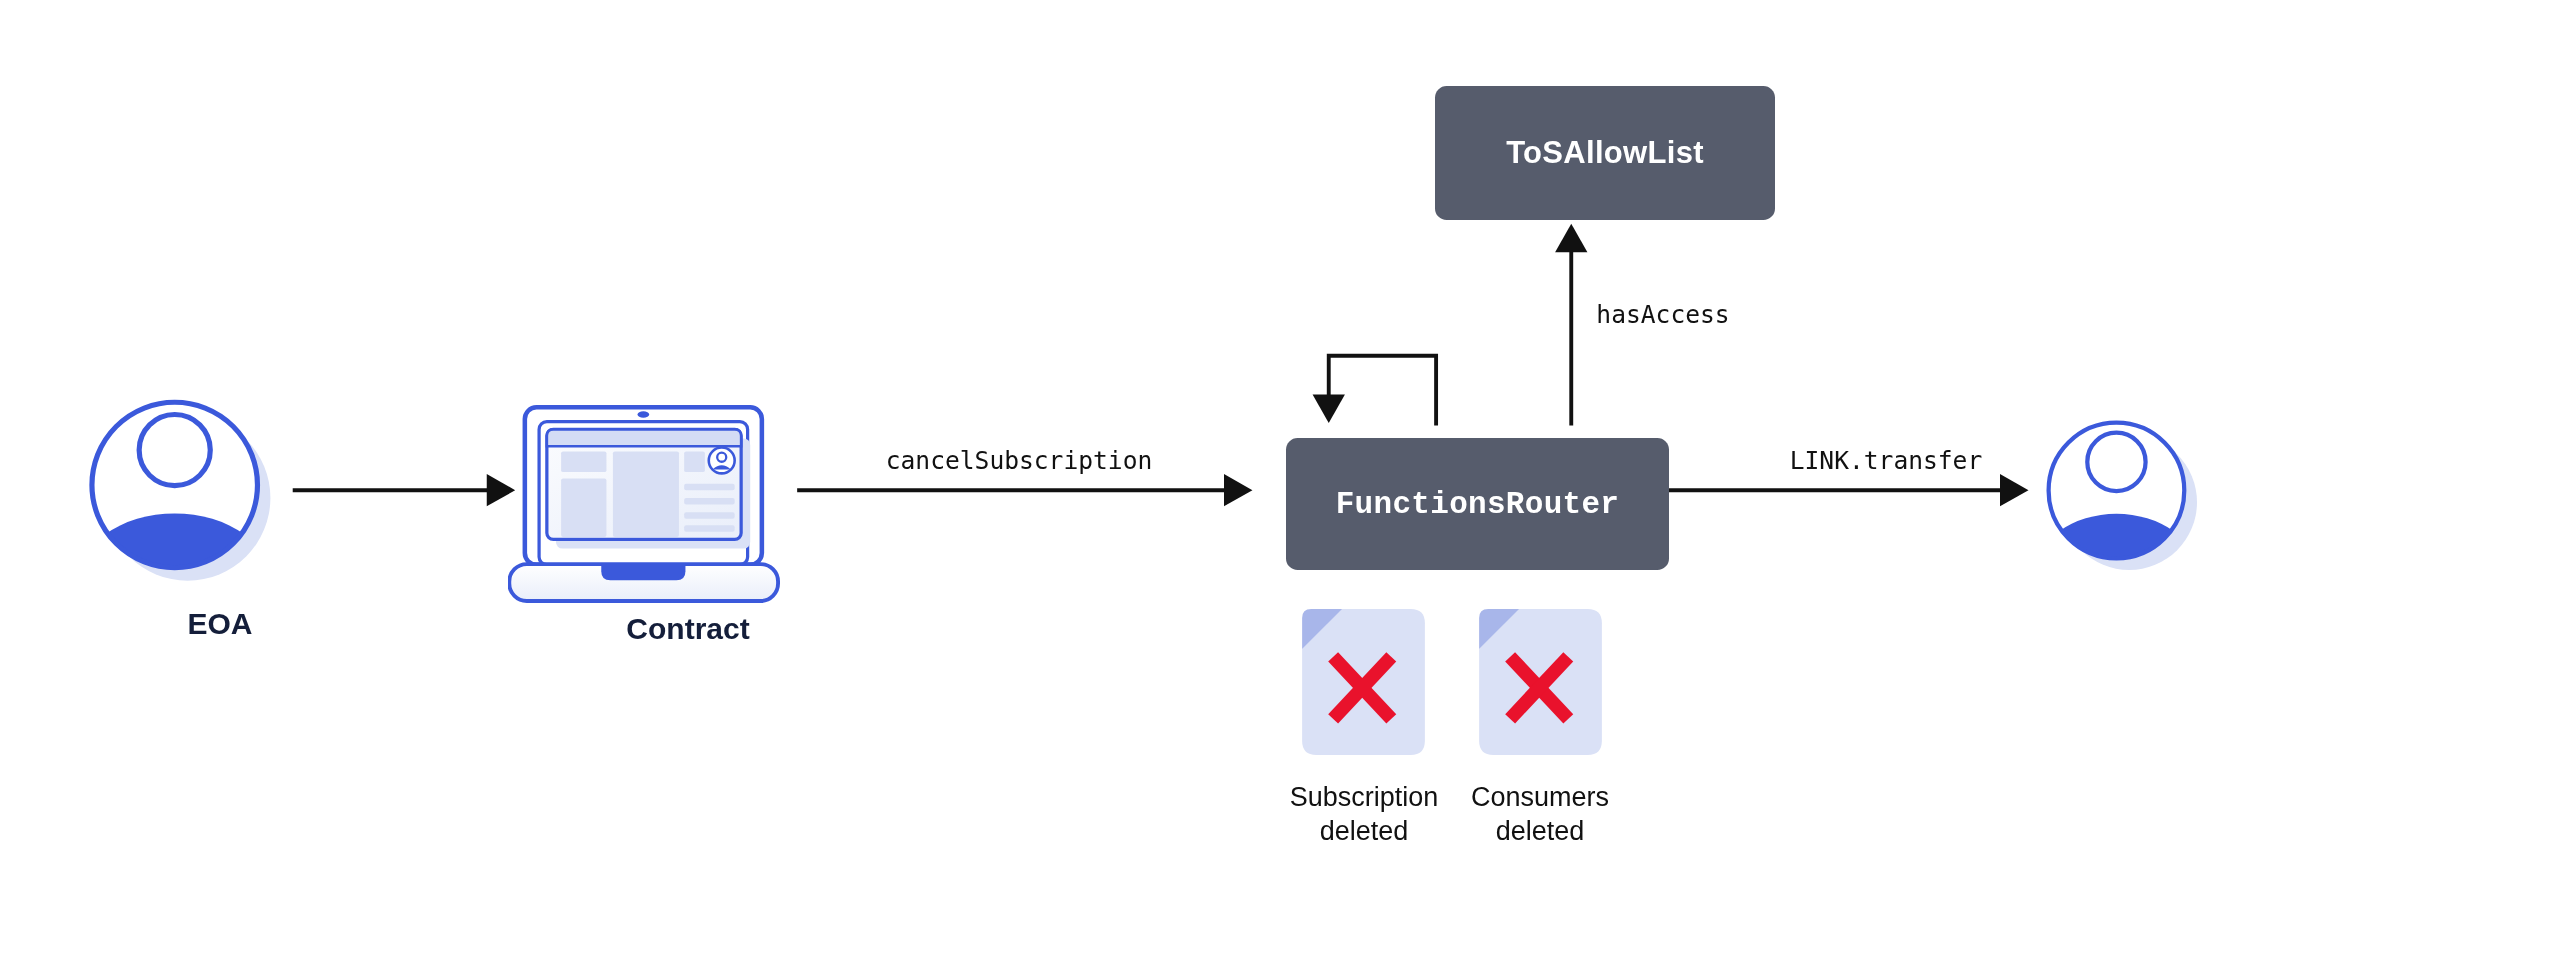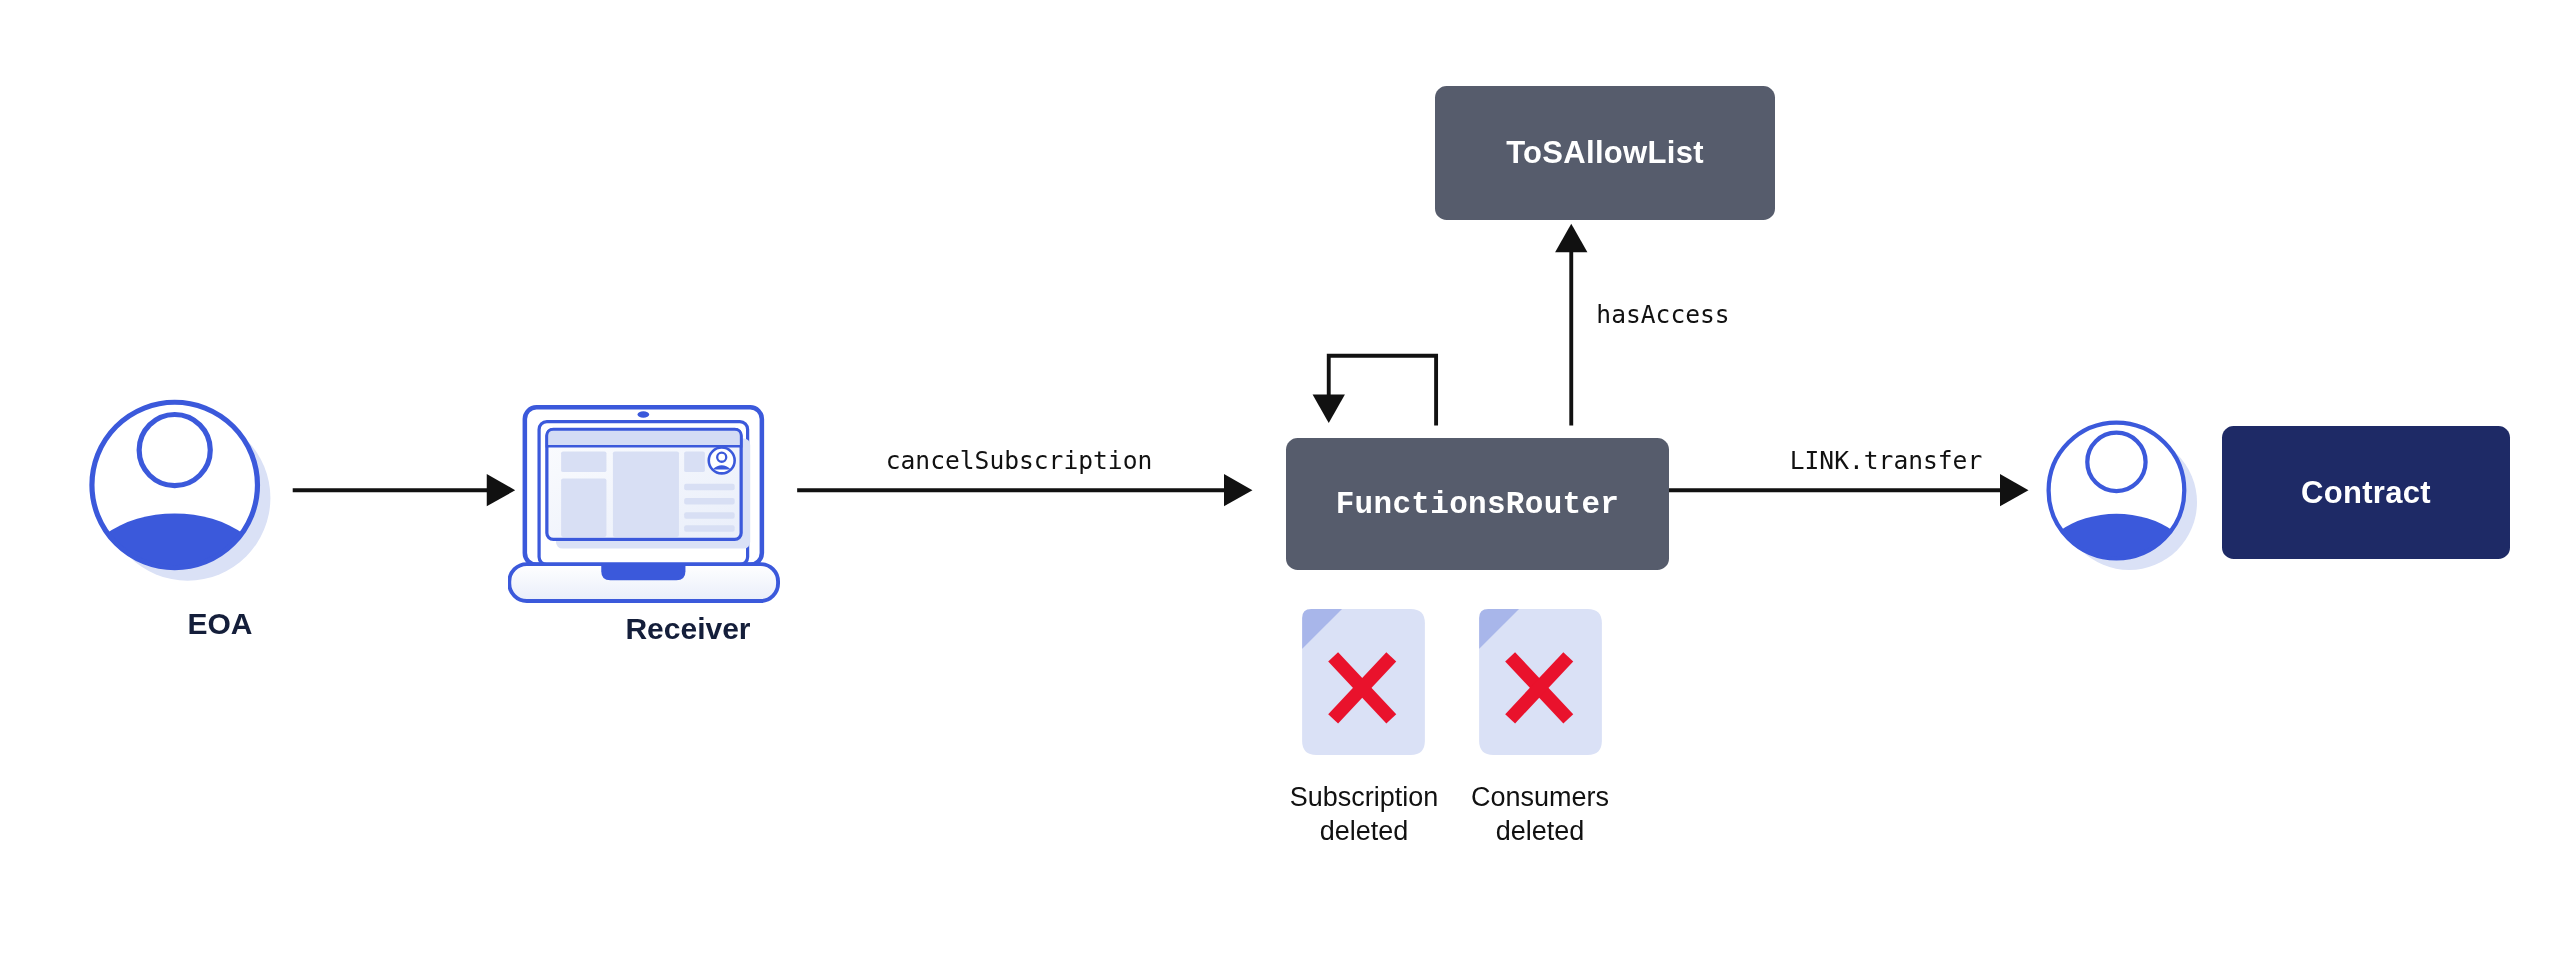--- a/index.html
+++ b/index.html
@@ -146,23 +146,20 @@
   </svg>
 
   <div class="node-box slate" style="left:1404px;top:86px;width:340px;height:134px;">
     <span class="box-label">ToSAllowList</span>
   </div>
 
   <div class="node-box slate" style="left:1255px;top:438px;width:383px;height:132px;font-family:Liberation Mono, monospace;">
     <span class="box-label">FunctionsRouter</span>
   </div>
 
-  <div class="node-box navy" style="left:2222px;top:426px;width:288px;height:133px;">
-    <span class="box-label">Contract</span>
-  </div>
 
   <svg class="abs" style="left:2038px;top:411px" width="159" height="159" viewBox="0 0 300 300">
     <defs>
       <clipPath id="rcvBody">
           <circle cx="148" cy="150" r="128"></circle>
         </clipPath>
       <clipPath id="rcvHead">
           <circle cx="148" cy="96" r="55"></circle>
         </clipPath>
     </defs>
@@ -192,21 +189,21 @@
     <path d="M 62 0 H 168 Q 190 0 190 22 V 204 Q 190 226 168 226 H 22 Q 0 226 0 204 V 62 Z" fill="#DAE1F6"></path>
     <path d="M 62 0 L 0 62 V 14 Q 0 0 14 0 Z" fill="#A8B6EA"></path>
     <g stroke="#E9122C" stroke-width="21" stroke-linecap="butt">
       <line x1="48" y1="74" x2="138" y2="170"></line>
       <line x1="138" y1="74" x2="48" y2="170"></line>
     </g>
   </svg>
 
   <div class="center-label icon-title" style="left:176px;top:624px;">EOA</div>
 
-  <div class="center-label icon-title" style="left:644px;top:629px;">Receiver</div>
+  <div class="center-label icon-title" style="left:644px;top:629px;">Contract</div>
 
   <div class="center-label code-label" style="left:1019px;top:461px;text-align:right;">cancelSubscription</div>
 
   <div class="center-label code-label" style="left:1886px;top:461px;">LINK.transfer</div>
 
   <div class="center-label code-label" style="left:1663px;top:315px;">hasAccess</div>
 
 
 
   <div class="center-label caption" style="left:1364px;top:814px;">

